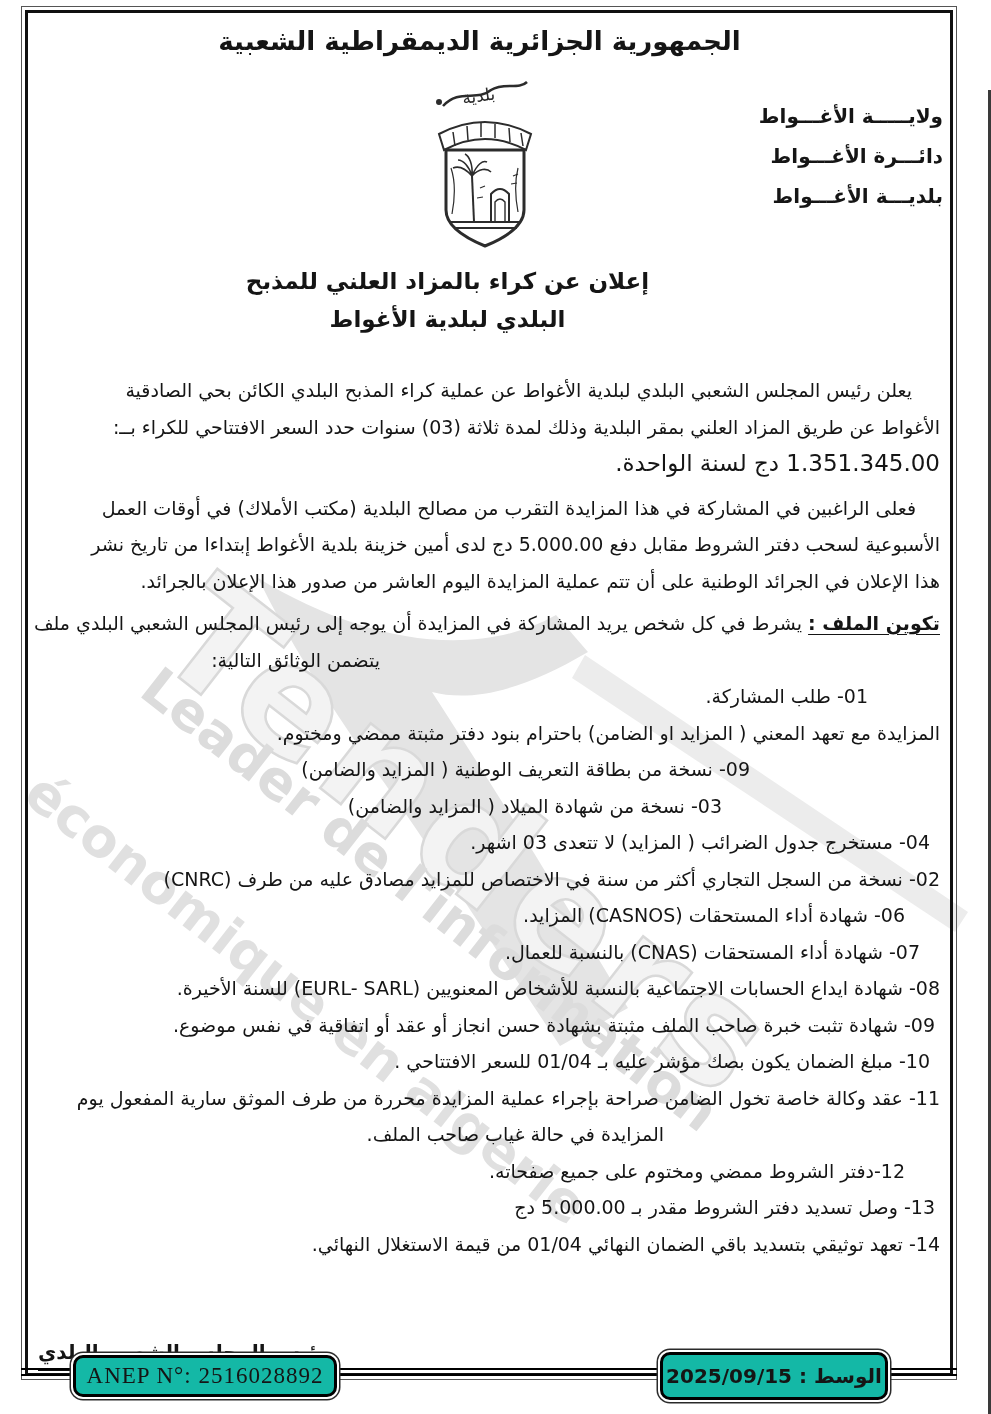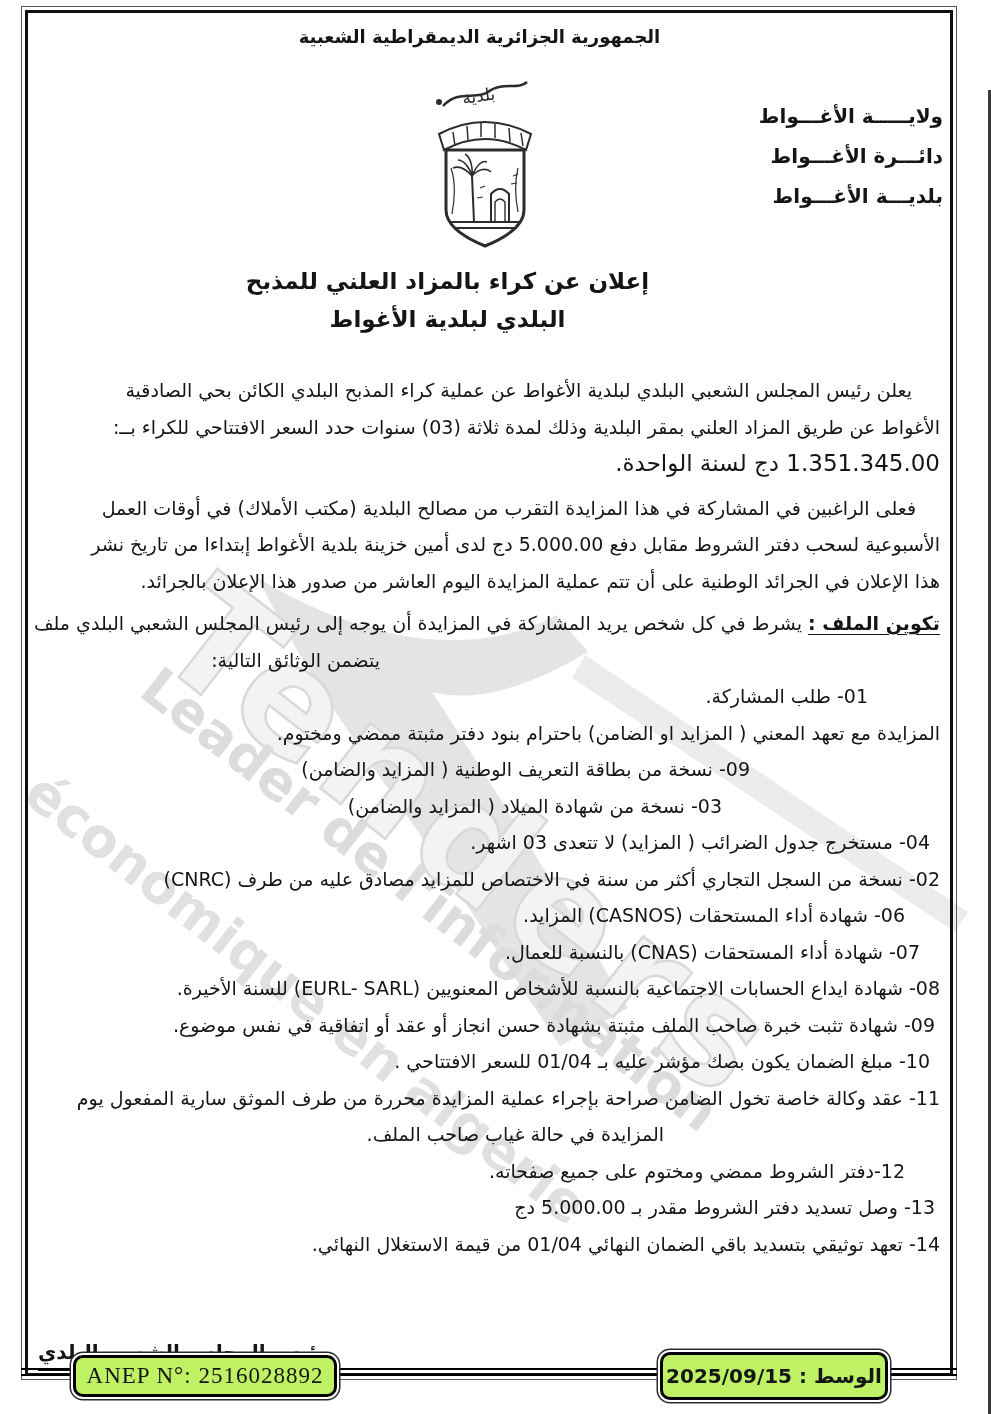--- a/index.html
+++ b/index.html
@@ -19,21 +19,21 @@
   
   .frame-outer{position:absolute;left:21px;top:6px;width:936px;height:1374px;
                border:1px solid #555;box-sizing:border-box;z-index:2;pointer-events:none;}
   .frame-inner{position:absolute;left:25px;top:10px;width:928px;height:1366px;
                border:3px solid #101010;box-sizing:border-box;z-index:2;pointer-events:none;}
   .scan-edge{position:absolute;right:0;top:90px;width:3px;height:1324px;background:#3a3a3a;z-index:2;}
 
   
   .content{position:relative;z-index:1;}
   .republic-title{position:absolute;left:0;top:26px;width:959px;text-align:center;
-                  font-size:18px;font-weight:bold;}
+                  font-size:26px;font-weight:bold;}
   .admin-block{position:absolute;right:48px;top:96px;text-align:right;direction:rtl;
                font-size:20px;font-weight:bold;line-height:40px;}
   .emblem{position:absolute;left:425px;top:76px;}
 
   .ann-title{position:absolute;left:0;top:262px;width:895px;text-align:center;direction:rtl;
              font-size:23px;font-weight:bold;line-height:38px;}
 
   
   .body-lines{position:absolute;left:42px;top:372px;width:898px;direction:rtl;
               text-align:right;font-size:19px;line-height:36.5px;}
@@ -41,21 +41,21 @@
   .lead{font-weight:bold;text-decoration:underline;text-underline-offset:4px;}
   .amount-line{font-size:23px;}
   .mt8{margin-top:8px;} .mt6{margin-top:6px;}
 
   .signature{position:absolute;left:38px;top:1300px;direction:rtl;font-size:20px;font-weight:bold;
              border-bottom:2px solid #101010;padding-bottom:5px;margin-top:40px;}
 
   
   .footer-line{position:absolute;left:21px;top:1368px;width:936px;height:8px;
                border-top:2.5px solid #000;border-bottom:2.5px solid #000;box-sizing:border-box;z-index:2;}
-  .fbox{position:absolute;z-index:3;background:#bef264;border:3px solid #000;border-radius:10px;
+  .fbox{position:absolute;z-index:3;background:#14b8a6;border:3px solid #000;border-radius:10px;
         box-shadow:0 0 0 2px #fff,0 0 0 3.5px #2a2a2a;display:flex;align-items:center;justify-content:center;
         box-sizing:border-box;}
   .anep-box{left:73px;top:1355px;width:264px;height:42px;
             font-family:"Liberation Serif",serif;font-size:23px;letter-spacing:1px;}
   .press-box{left:660px;top:1352px;width:228px;height:48px;direction:rtl;
              font-size:20px;font-weight:bold;}
 </style>
 </head>
 <body>
 

